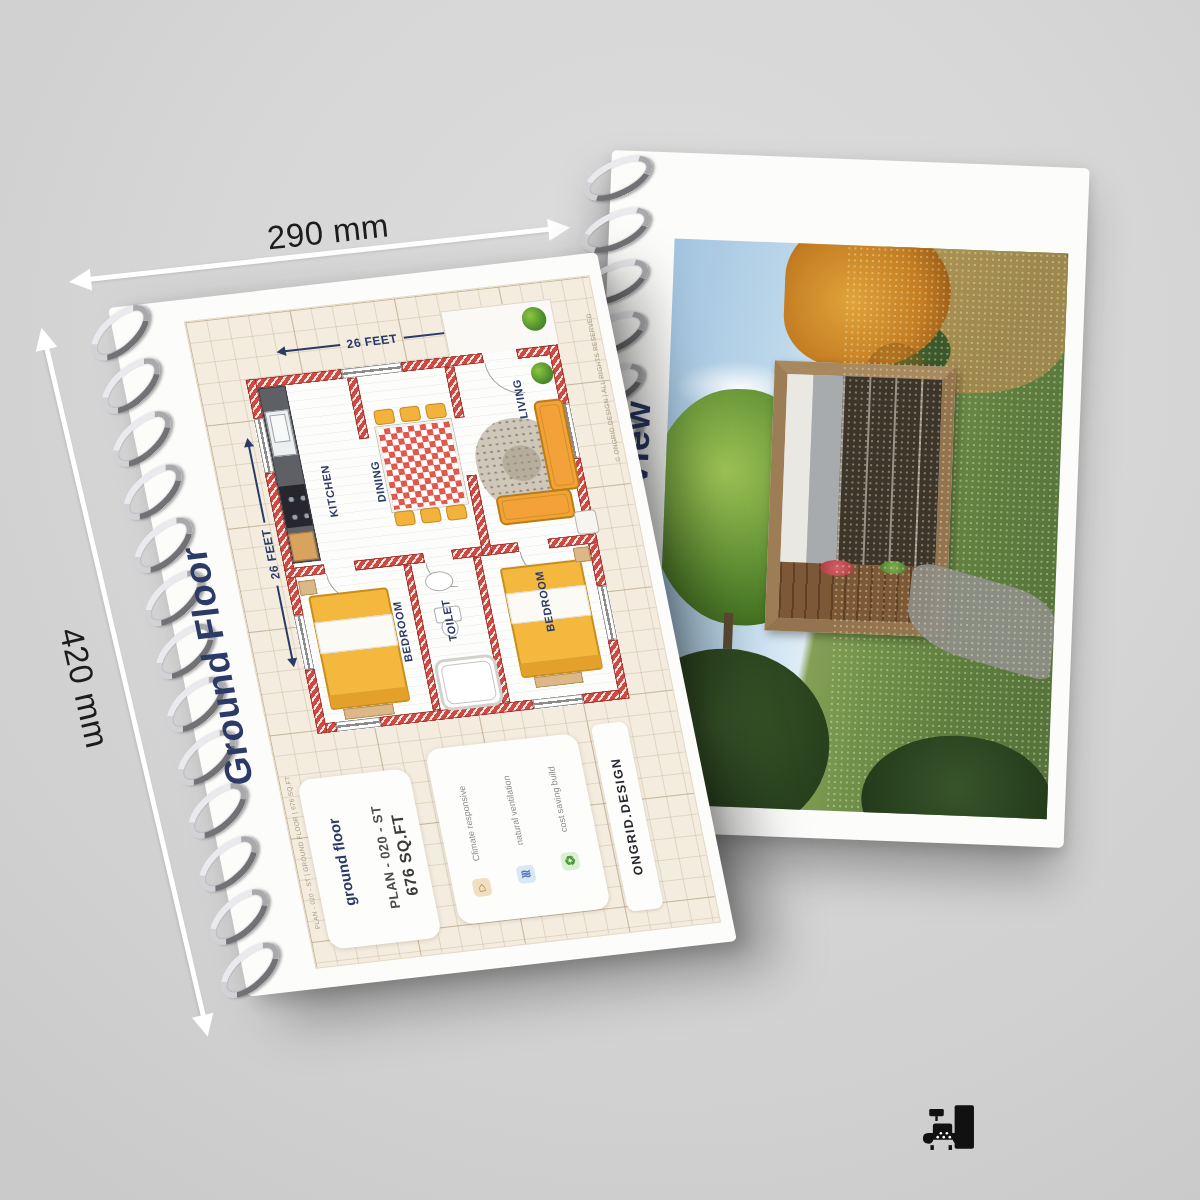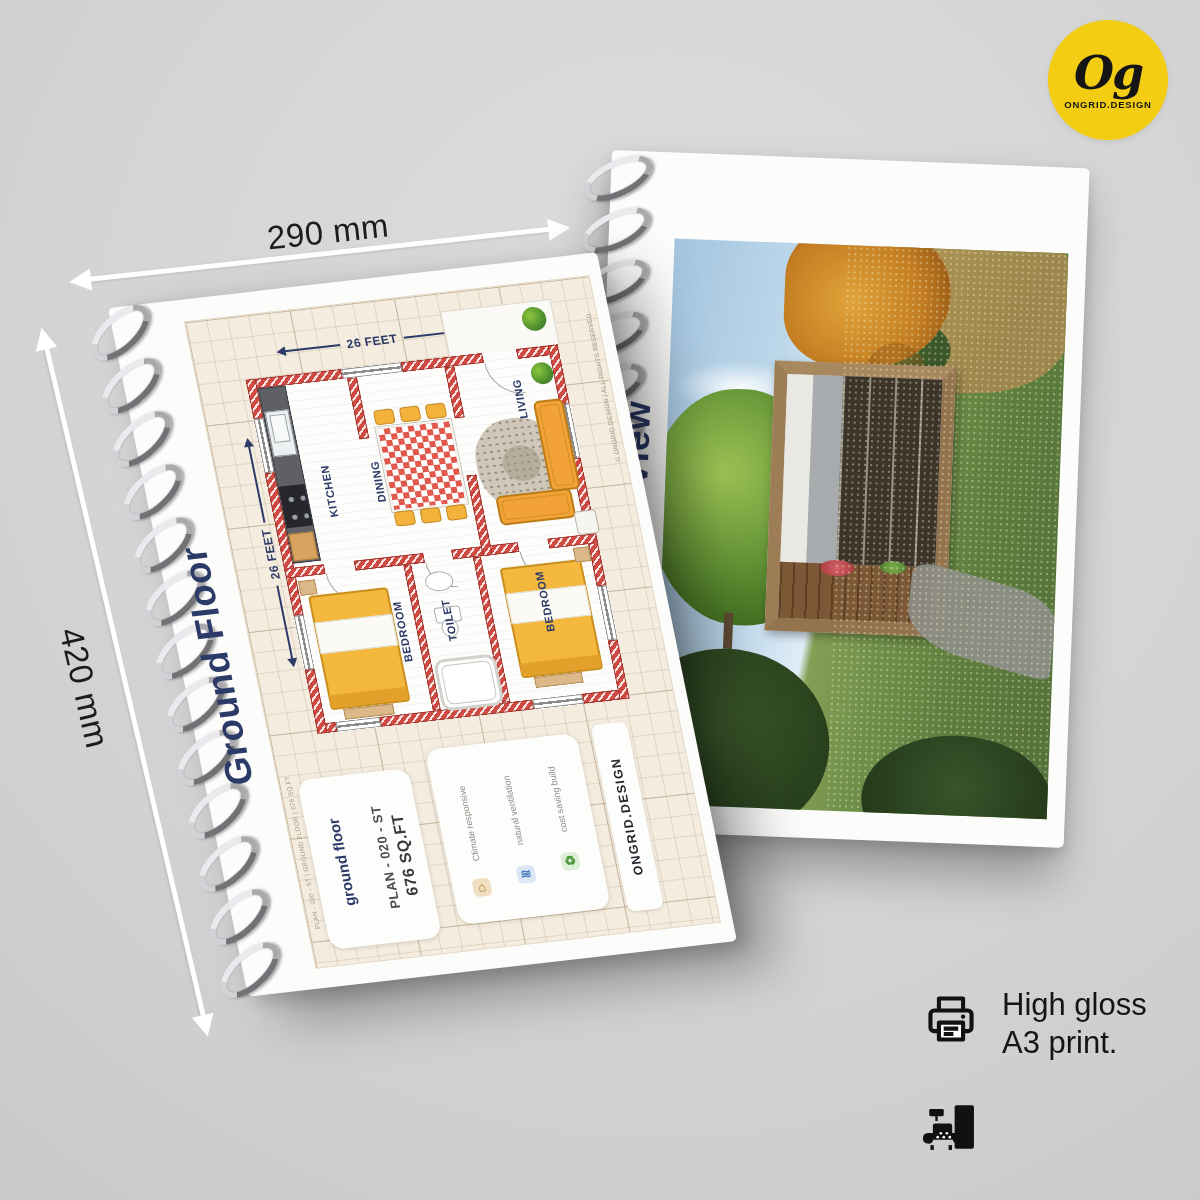--- a/index.html
+++ b/index.html
@@ -420,38 +420,21 @@
 
       <div class="brand-strip-card">
         <div class="pivot" style="left:18px;top:95px;">
             <span class="rot brand-strip-text">ONGRID.DESIGN</span>
           </div>
       </div>
 
     </div>
   </div>
 
-  <div class="logo">
-    <span class="logo-main">Og</span>
-    <span class="logo-sub">ONGRID.DESIGN</span>
-  </div>
-
-  <div class="callout" style="left:922px;top:986px;">
-    <svg class="ic" viewBox="0 0 24 24" fill="none" stroke="#111" stroke-width="1.7" stroke-linejoin="round">
-      <path d="M7 8.5V3.5h10v5"></path>
-      <rect x="3.5" y="8.5" width="17" height="8.5" rx="1.5"></rect>
-      <rect x="7" y="13.5" width="10" height="7" fill="#fff"></rect>
-      <path d="M9 16h6M9 18.2h4"></path>
-      <circle cx="17" cy="11" r="0.9" fill="#111" stroke="none"></circle>
-    </svg>
-    <div class="txt">
-      <div>High gloss</div>
-      <div>A3 print.</div>
-    </div>
-  </div>
+
 
   <div class="callout" style="left:922px;top:1094px;">
     <svg class="ic" viewBox="0 0 24 24" fill="#111">
       <rect x="13.5" y="3" width="8" height="18" rx="0.8"></rect>
       <rect x="3" y="4.5" width="6" height="3" rx="0.6"></rect>
       <rect x="5.5" y="7.5" width="1" height="2"></rect>
       <rect x="4.5" y="10.5" width="8" height="5" rx="1"></rect>
       <path d="M2.5 14.5 a2.2 2.2 0 1 0 2.2 2.8 h8 a2.2 2.2 0 1 0 2.2 -2.8 z"></path>
       <circle cx="6.5" cy="16.2" r="0.55" fill="#fff"></circle>
       <circle cx="9" cy="16.2" r="0.55" fill="#fff"></circle>

